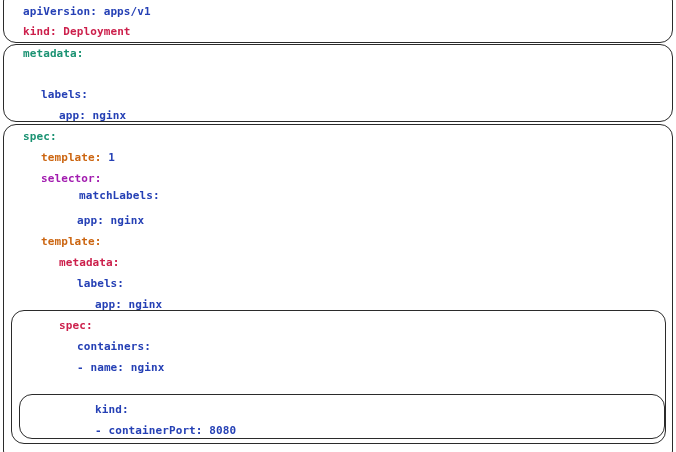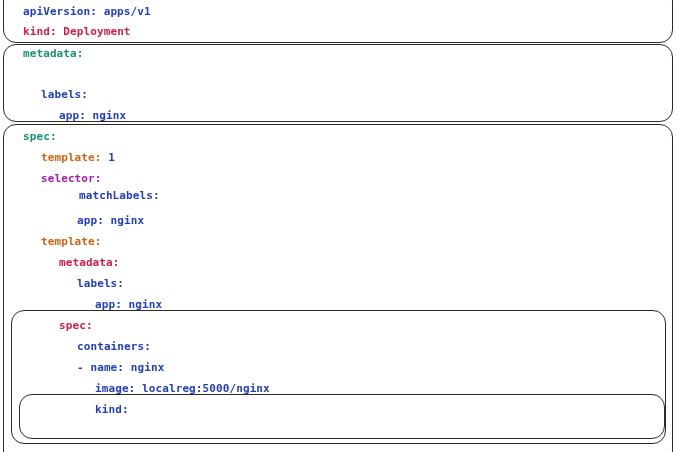--- a/index.html
+++ b/index.html
@@ -64,15 +64,15 @@
     <div class="line" style="left: 41px; top: 169px;"><span class="tok" style="color: #a21caf;">selector:</span></div>
     <div class="line" style="left: 59px; top: 186px; margin-left: 20px;"><span class="tok" style="color: rgb(37, 64, 181);">matchLabels:</span></div>
     <div class="line" style="left: 77px; top: 211px;"><span class="tok" style="color: rgb(37, 64, 181);">app:</span><span class="tok" style="color: rgb(37, 64, 181);"> nginx</span></div>
     <div class="line" style="left: 41px; top: 232px;"><span class="tok" style="color: rgb(204, 102, 18);">template:</span></div>
     <div class="line" style="left: 59px; top: 253px;"><span class="tok" style="color: rgb(204, 31, 75);">metadata:</span></div>
     <div class="line" style="left: 77px; top: 274px;"><span class="tok" style="color: rgb(37, 64, 181);">labels:</span></div>
     <div class="line" style="left: 95px; top: 295px;"><span class="tok" style="color: rgb(37, 64, 181);">app:</span><span class="tok" style="color: rgb(37, 64, 181);"> nginx</span></div>
     <div class="line" style="left: 59px; top: 316px;"><span class="tok" style="color: rgb(204, 31, 75);">spec:</span></div>
     <div class="line" style="left: 77px; top: 358px;"><span class="tok" style="color: rgb(37, 64, 181);">- name:</span><span class="tok" style="color: rgb(37, 64, 181);"> nginx</span></div>
     <div class="line" style="left: 77px; top: 337px;"><span class="tok" style="color: rgb(37, 64, 181);">containers:</span></div>
-    <div class="line" style="left: 95px; top: 379px;"><span class="tok" style="color: rgb(37, 64, 181);">image:</span><span class="tok" style="color: rgb(37, 64, 181);"> localreg:5000/nginx</span></div>
     <div class="line" style="left: 95px; top: 400px;"><span class="tok" style="color: rgb(37, 64, 181);">kind:</span></div>
+    <div class="line" style="left: 95px; top: 421px;"><span class="tok" style="color: rgb(37, 64, 181);">- containerPort:</span><span class="tok" style="color: rgb(37, 64, 181);"> 8080</span></div>
   </div>
 
 </body></html>

